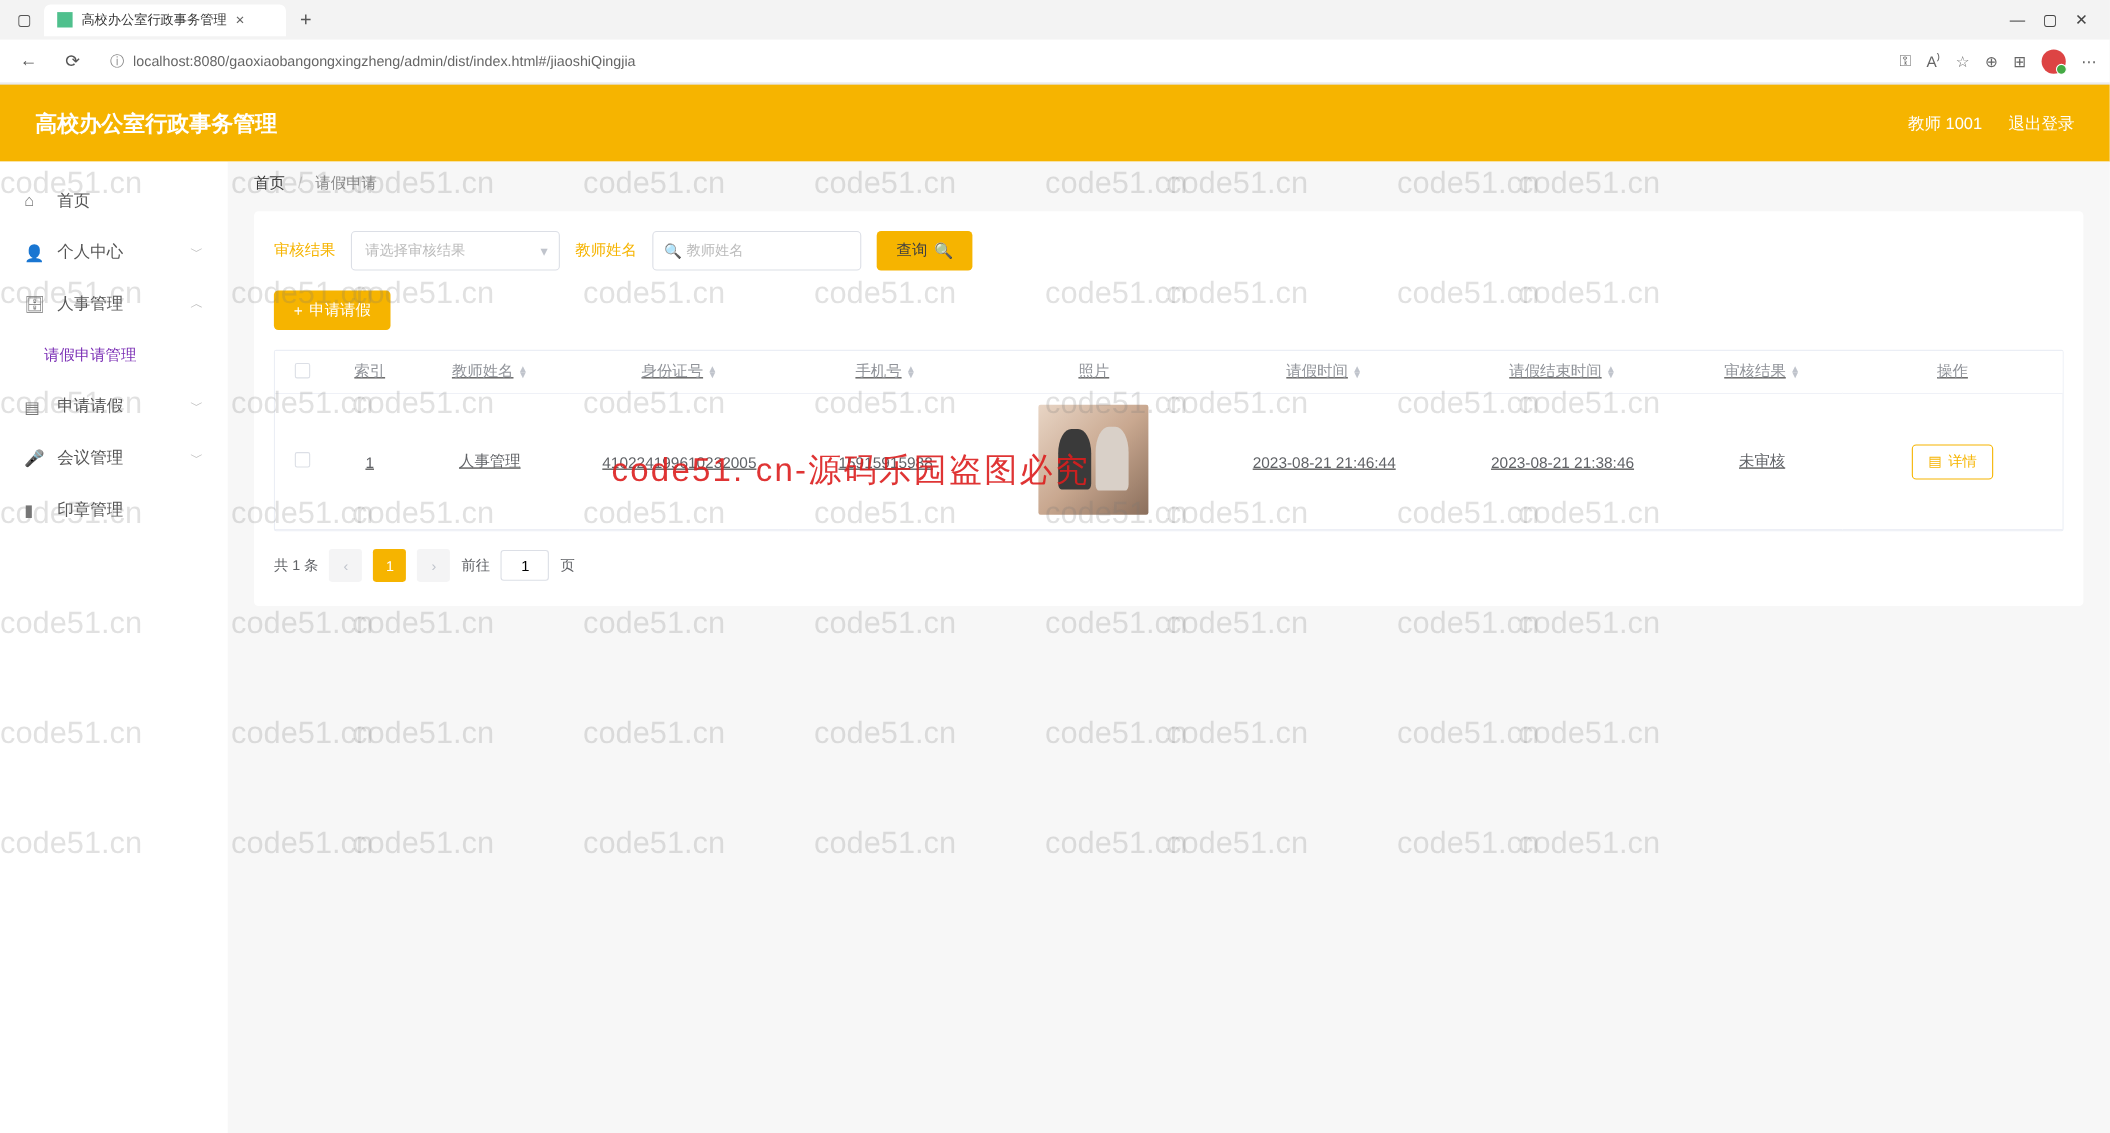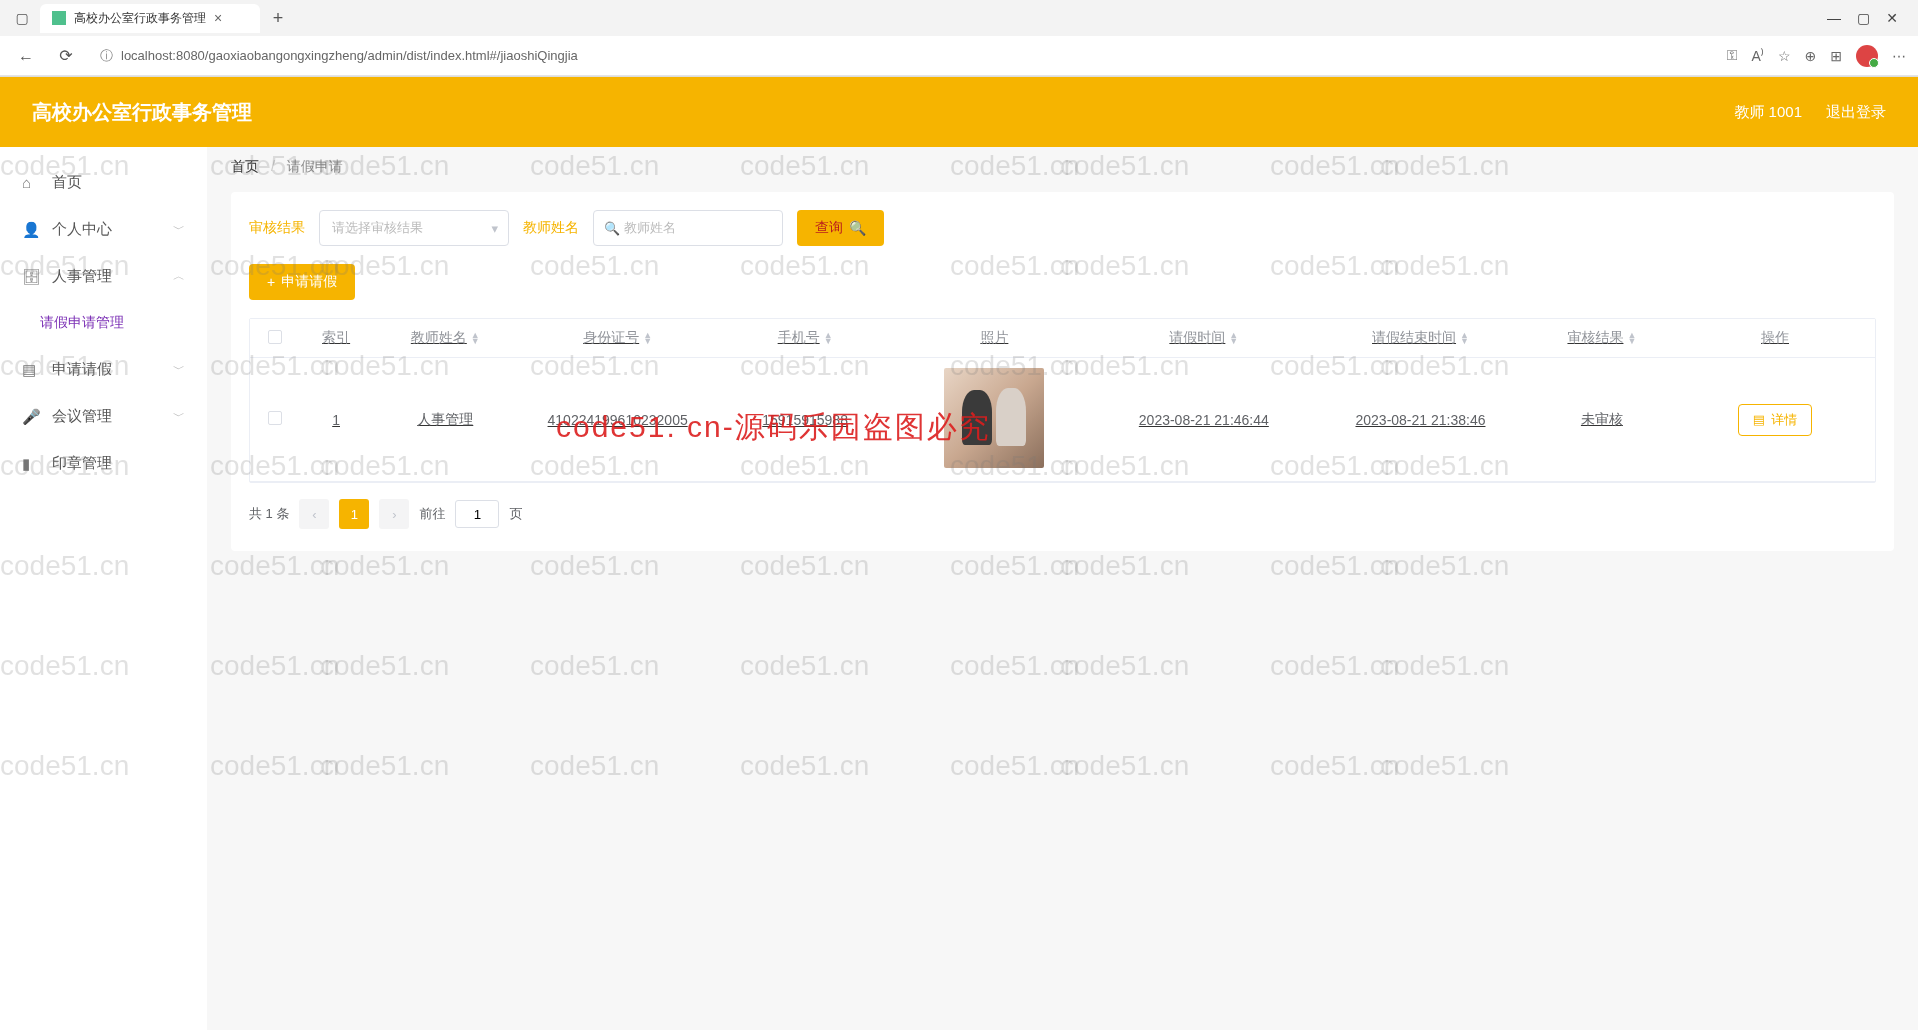--- a/index.html
+++ b/index.html
@@ -40,21 +40,21 @@
 
 .panel { background: #fff; border-radius: 4px; padding: 18px; }
 .filter-row { display: flex; align-items: center; gap: 14px; flex-wrap: wrap; }
 .filter-label { color: #F6B400; font-size: 14px; font-weight: 500; }
 .select-box, .input-box { border: 1px solid #dcdfe6; border-radius: 4px; height: 36px; padding: 0 30px 0 12px; font-size: 13px; color: #bbb; position: relative; display: flex; align-items: center; min-width: 190px; background: #fff; }
 .select-box::after { content: '▾'; position: absolute; right: 10px; color: #c0c4cc; }
 .input-box { min-width: 190px; }
 .input-box .search-ic { position: absolute; left: 10px; color: #c0c4cc; }
 .input-box.with-icon { padding-left: 30px; }
 .btn { border: none; border-radius: 4px; height: 36px; padding: 0 18px; font-size: 14px; cursor: pointer; display: inline-flex; align-items: center; gap: 6px; }
-.btn-primary { background: #F6B400; color: #b91c1c; }
+.btn-primary { background: #F6B400; color: #404040; }
 .btn-add { background: #F6B400; color: #fff; margin-top: 18px; }
 .btn-detail { background: #fff; border: 1px solid #F6B400; color: #F6B400; height: 32px; padding: 0 14px; font-size: 13px; }
 
 .table-wrap { margin-top: 18px; border: 1px solid #ebeef5; border-radius: 2px; }
 table { width: 100%; border-collapse: collapse; text-decoration: underline; }
 th, td { padding: 10px 6px; text-align: center; border-bottom: 1px solid #ebeef5; font-size: 14px; color: #606266; }
 th { background: #fff; color: #909399; font-weight: 500; position: relative; }
 th .sort { display: inline-flex; flex-direction: column; vertical-align: middle; margin-left: 4px; line-height: 6px; font-size: 9px; color: #c0c4cc; }
 td { color: #606266; }
 .checkbox { width: 14px; height: 14px; border: 1px solid #dcdfe6; border-radius: 2px; display: inline-block; }

